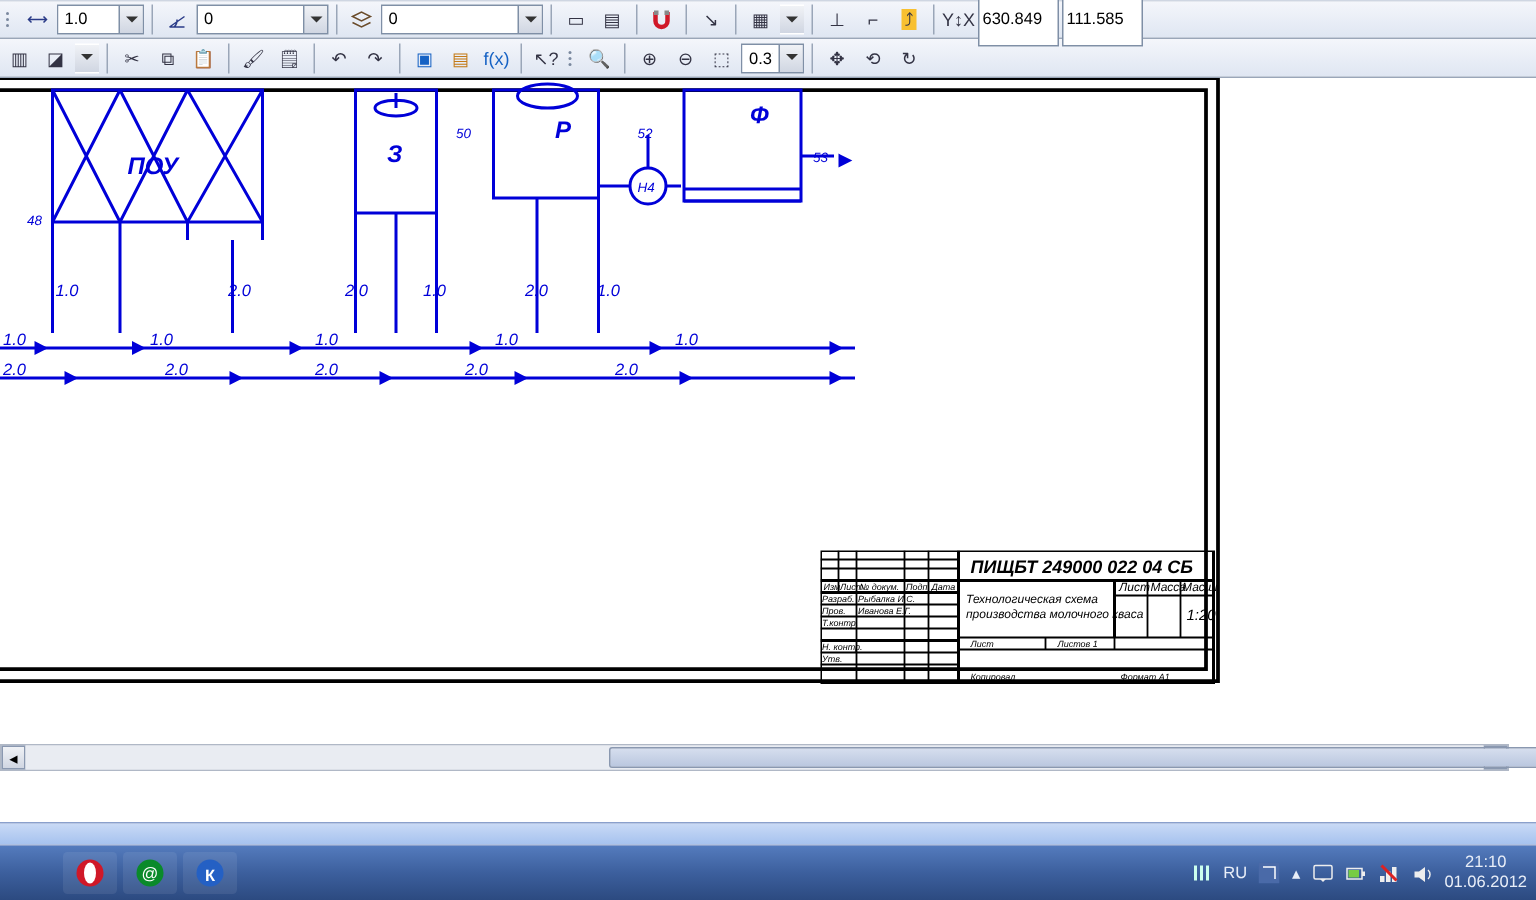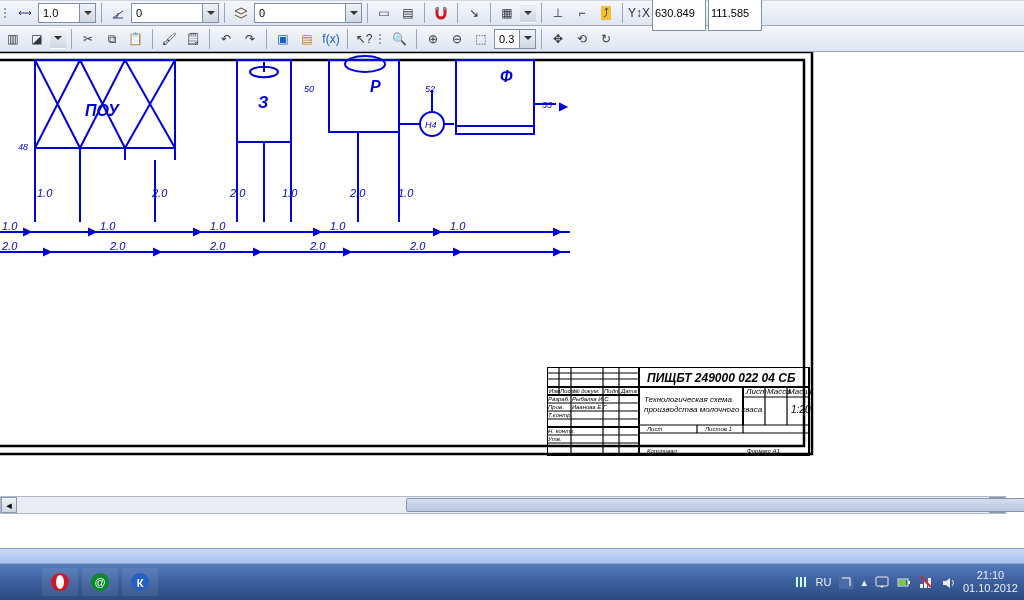--- a/index.html
+++ b/index.html
@@ -390,17 +390,17 @@
           <rect x="5" y="6" width="3" height="7" fill="#eee"></rect>
           <rect x="9" y="3" width="3" height="10" fill="#eee"></rect>
           <line x1="2" y1="2" x2="12" y2="12" stroke="#d22" stroke-width="2"></line>
         </svg>
       <svg class="tico">
           <path d="M2 6h3l4-3v10l-4-3H2z" fill="#eee"></path>
           <path d="M11 5a4 4 0 0 1 0 6" stroke="#eee" fill="none"></path>
         </svg>
       <div class="clock">
         <div>21:10</div>
-        <div>01.10.2012</div>
+        <div>01.06.2012</div>
       </div>
     </div>
   </div>
 </div>
 
 </body></html>

